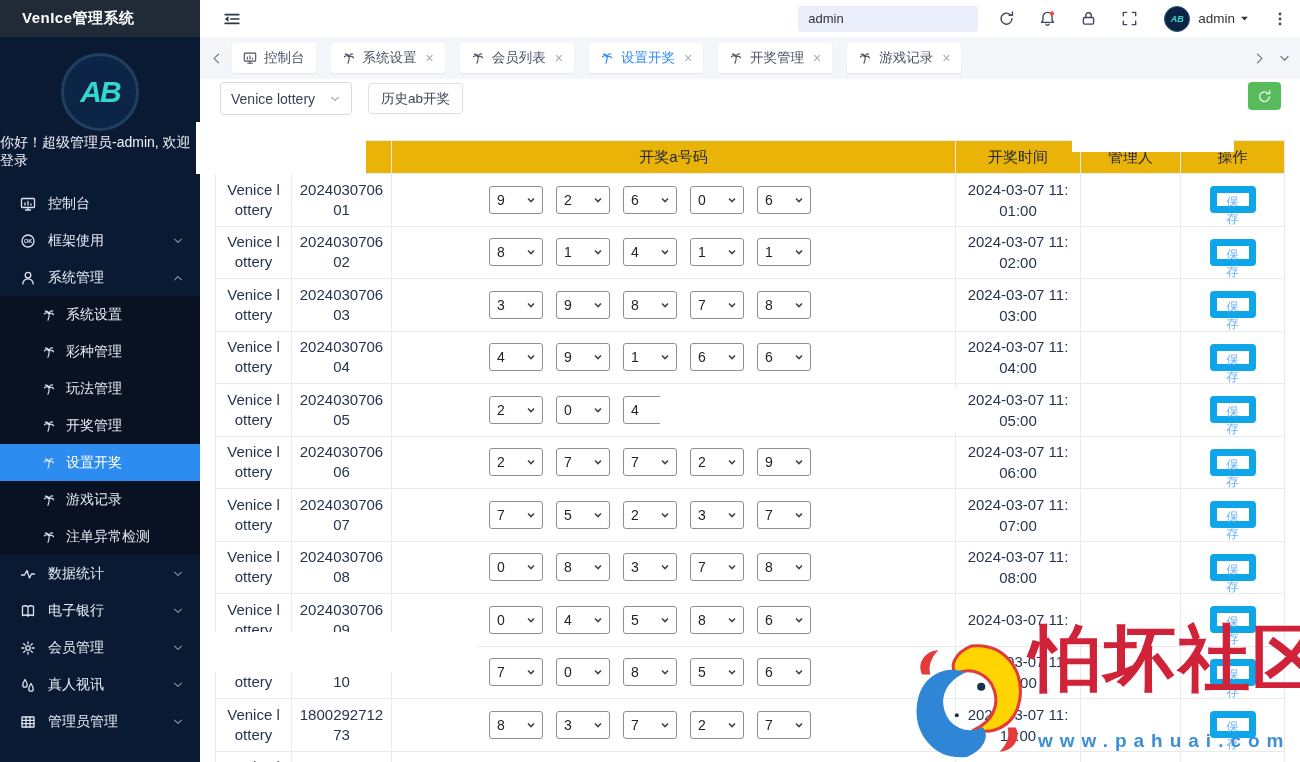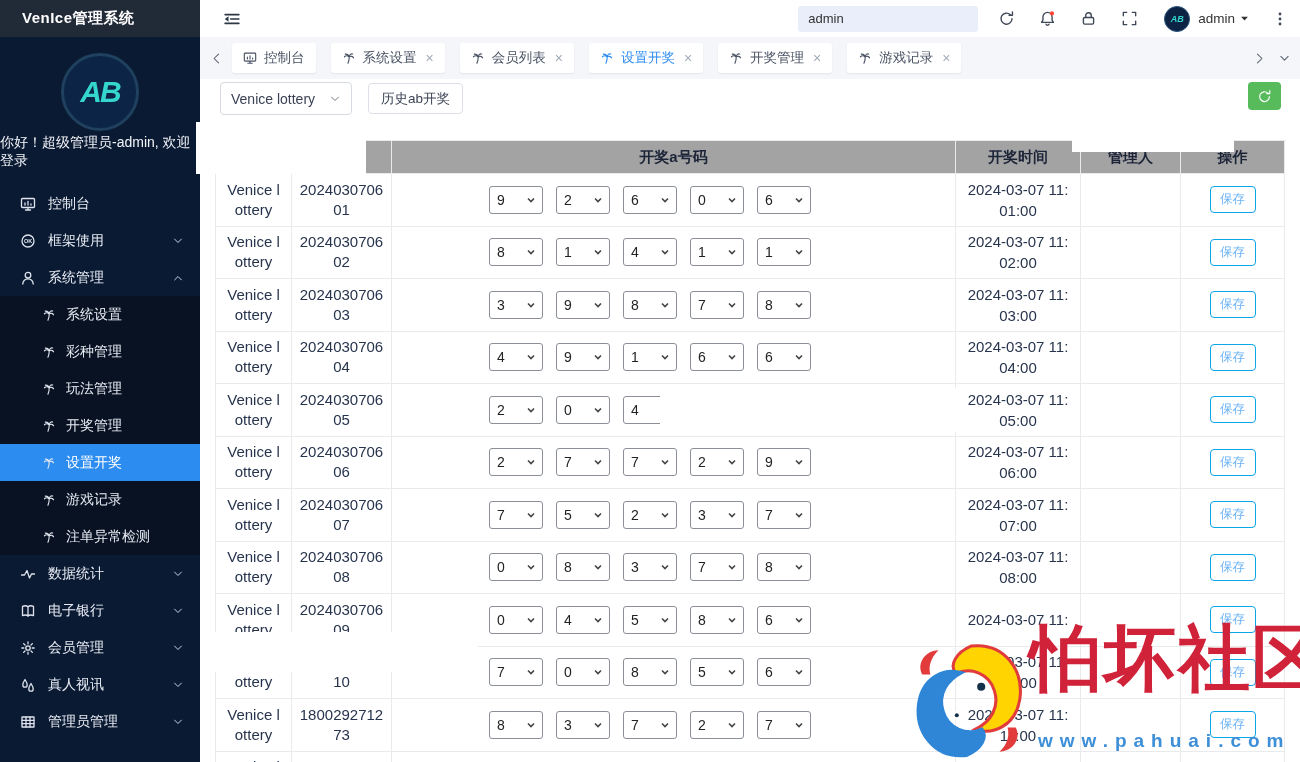--- a/index.html
+++ b/index.html
@@ -65,31 +65,31 @@
   .refresh-btn{position:absolute;right:19px;top:3px;width:33px;height:28px;background:#57bb5c;border:none;
         border-radius:4px;display:flex;align-items:center;justify-content:center;color:#fff;cursor:pointer;}
   .refresh-btn .icon{width:15px;height:15px;}
 
   
   .table{position:absolute;left:15px;top:61px;width:1070px;border-left:1px solid #e8eaec;border-top:1px solid #e8eaec;
          font-size:15px;}
   .thead,.trow{display:grid;grid-template-columns:76px 100px 564px 125px 100px 104px;}
   .th,.td{box-sizing:border-box;border-right:1px solid #e8eaec;border-bottom:1px solid #e8eaec;
           display:flex;align-items:center;justify-content:center;text-align:center;}
-  .thead .th{height:33px;background:#a3a3a3;font-weight:bold;color:#1c2438;}
+  .thead .th{height:33px;background:#eab308;font-weight:normal;color:#1c2438;}
   .trow{height:52.5px;}
   .trow .td{height:52.5px;}
   .c1 span{display:block;word-break:break-all;line-height:20px;width:58px;}
   .c2 span{display:block;word-break:break-all;line-height:20px;width:88px;}
   .c3{justify-content:flex-start;padding-left:97px;gap:13px;}
   .num-select{width:54px;height:28px;box-sizing:border-box;border:1px solid #8a8f98;border-radius:3px;
         background:#fff;display:flex;align-items:center;padding:0 6px 0 7px;font-size:14px;color:#222;cursor:pointer;}
   .num-select svg{margin-left:auto;width:10px;height:10px;}
   .time div{line-height:21px;white-space:nowrap;}
-  .save{width:46px;height:27px;background:#fff;border:1px solid #0ea5e9;border-radius:4px;color:#6db3f7;
+  .save{width:46px;height:27px;background:#fff;border:7px solid #0ea5e9;border-radius:4px;color:#6db3f7;
         font-size:12.5px;font-family:inherit;cursor:pointer;}
 
   
   .white-patch{position:absolute;background:#fff;z-index:5;}
   .p1{left:196px;top:122px;width:170px;height:52px;}
   .p2{left:1072px;top:106px;width:162px;height:46px;}
   .p3{left:660px;top:388px;width:296px;height:44px;}
   .p4{left:215px;top:632px;width:263px;height:40px;}
   .watermark{position:absolute;left:902px;top:612px;width:432px;height:150px;z-index:6;pointer-events:none;}
   .wm-fish{position:absolute;left:6px;top:28px;width:122px;height:122px;}

